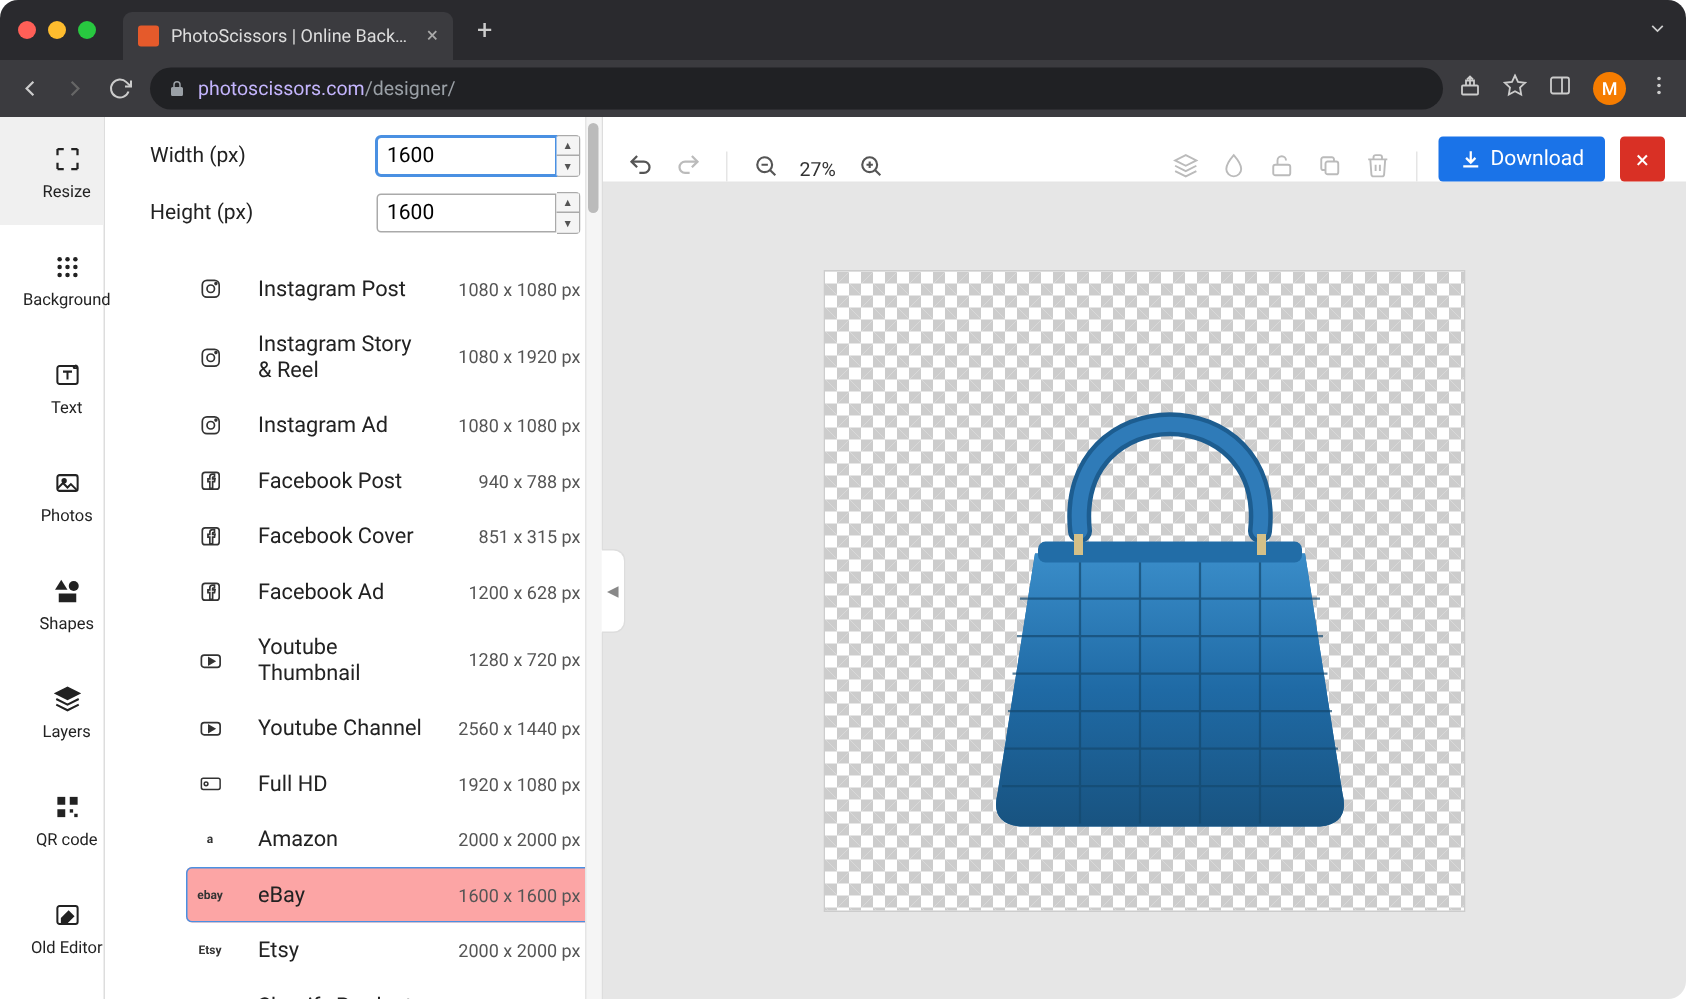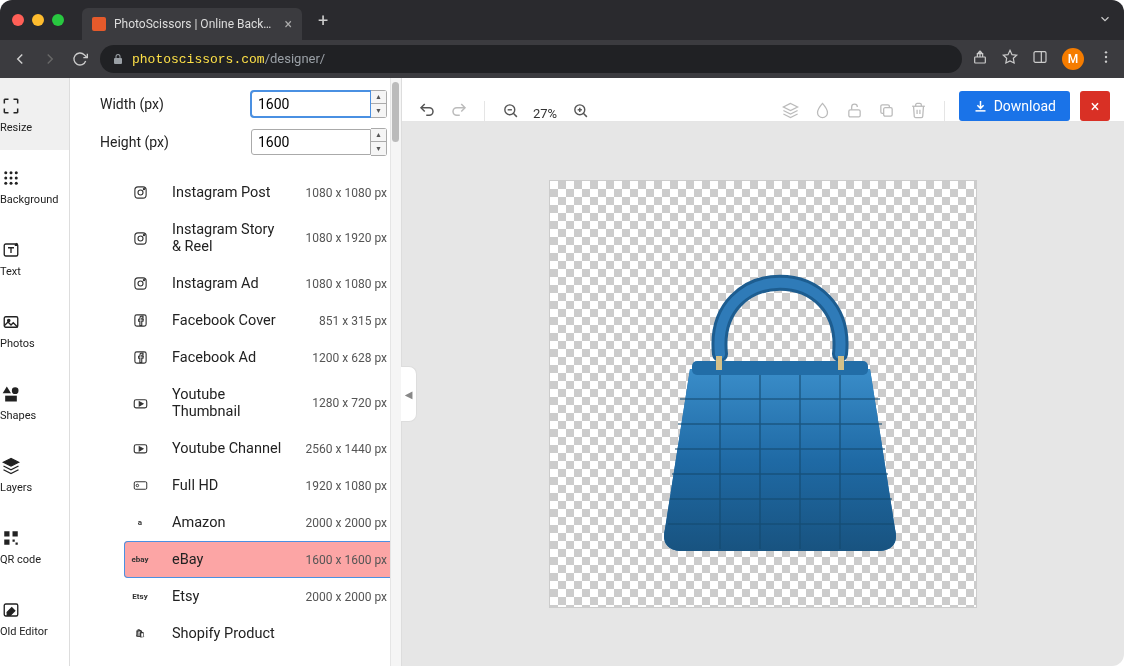--- a/index.html
+++ b/index.html
@@ -14,28 +14,28 @@
 .tab-favicon { width: 14px; height: 14px; background: #e55a2b; border-radius: 2px; }
 .tab-title { white-space: nowrap; overflow: hidden; text-overflow: ellipsis; flex: 1; }
 .tab-close { font-size: 14px; color: #aaa; }
 .new-tab { color: #ccc; font-size: 18px; margin-left: 16px; }
 .chrome-chevron { margin-left: auto; color: #ccc; }
 
 .addr-bar { background: #3b3b3f; height: 38px; display: flex; align-items: center; padding: 0 10px; gap: 10px; }
 .nav-ico { color: #ccc; width: 20px; display: flex; justify-content: center; cursor: pointer; }
 .nav-ico.disabled { color: #666; }
 .url-box { flex: 1; background: #202124; border-radius: 16px; height: 28px; display: flex; align-items: center; padding: 0 12px; font-size: 13px; color: #9aa0a6; gap: 8px; }
-.url-domain { color: #fde047; font-family: Liberation Mono, monospace; }
+.url-domain { color: #c4b5fd; }
 .addr-right { display: flex; gap: 14px; align-items: center; color: #ccc; }
 .avatar { width: 22px; height: 22px; border-radius: 50%; background: #f57c00; color: #fff; display: flex; align-items: center; justify-content: center; font-size: 12px; font-weight: 500; }
 
 
 .app { display: flex; height: calc(666px - 78px); }
 .rail { width: 70px; border-right: 1px solid #ddd; display: flex; flex-direction: column; }
-.rail-item { display: flex; flex-direction: column; align-items: flex-start; justify-content: center; gap: 4px; font-size: 11px; color: #222; height: 72px; cursor: pointer; }
+.rail-item { display: flex; flex-direction: column; align-items: center; justify-content: center; gap: 4px; font-size: 11px; color: #222; height: 72px; cursor: pointer; padding-left: 20px; }
 .rail-item.active { background: #f0f0f0; }
 .rail-ico { width: 22px; height: 22px; display: flex; align-items: center; justify-content: center; }
 
 .panel { width: 332px; border-right: 1px solid #ddd; display: flex; flex-direction: column; overflow: hidden; position: relative; }
 .dims { padding: 12px 14px 8px; }
 .dim-row { display: flex; align-items: center; margin-bottom: 10px; margin-left: 16px; }
 .dim-label { font-size: 14px; color: #222; flex: 1; }
 .dim-input { width: 120px; height: 26px; border: 1px solid #aaa; padding: 0 6px; font-size: 14px; border-radius: 3px 0 0 3px; }
 .spinners { display: flex; flex-direction: column; border: 1px solid #aaa; border-left: none; border-radius: 0 3px 3px 0; }
 .spin { width: 15px; height: 13px; display: flex; align-items: center; justify-content: center; font-size: 7px; color: #555; cursor: pointer; background: #f5f5f5; }
@@ -289,20 +289,30 @@
           <span class="preset-name">Instagram Ad</span>
           <span class="preset-dim">1080 x 1080 px</span>
         </div>
         <div class="preset">
           <span class="preset-icon">
             <svg viewBox="0 0 24 24" fill="none" stroke="currentColor" stroke-width="1.8">
               <rect x="3" y="3" width="18" height="18" rx="3"></rect>
               <path d="M14 8h2V5h-2c-2 0-3 1-3 3v2H9v3h2v7h3v-7h2l.5-3H14V8.5c0-.5.2-.5.5-.5"></path>
             </svg>
           </span>
+          <span class="preset-name">Facebook Post</span>
+          <span class="preset-dim">940 x 788 px</span>
+        </div>
+        <div class="preset">
+          <span class="preset-icon">
+            <svg viewBox="0 0 24 24" fill="none" stroke="currentColor" stroke-width="1.8">
+              <rect x="3" y="3" width="18" height="18" rx="3"></rect>
+              <path d="M14 8h2V5h-2c-2 0-3 1-3 3v2H9v3h2v7h3v-7h2l.5-3H14V8.5c0-.5.2-.5.5-.5"></path>
+            </svg>
+          </span>
           <span class="preset-name">Facebook Cover</span>
           <span class="preset-dim">851 x 315 px</span>
         </div>
         <div class="preset">
           <span class="preset-icon">
             <svg viewBox="0 0 24 24" fill="none" stroke="currentColor" stroke-width="1.8">
               <rect x="3" y="3" width="18" height="18" rx="3"></rect>
               <path d="M14 8h2V5h-2c-2 0-3 1-3 3v2H9v3h2v7h3v-7h2l.5-3H14V8.5c0-.5.2-.5.5-.5"></path>
             </svg>
           </span>

